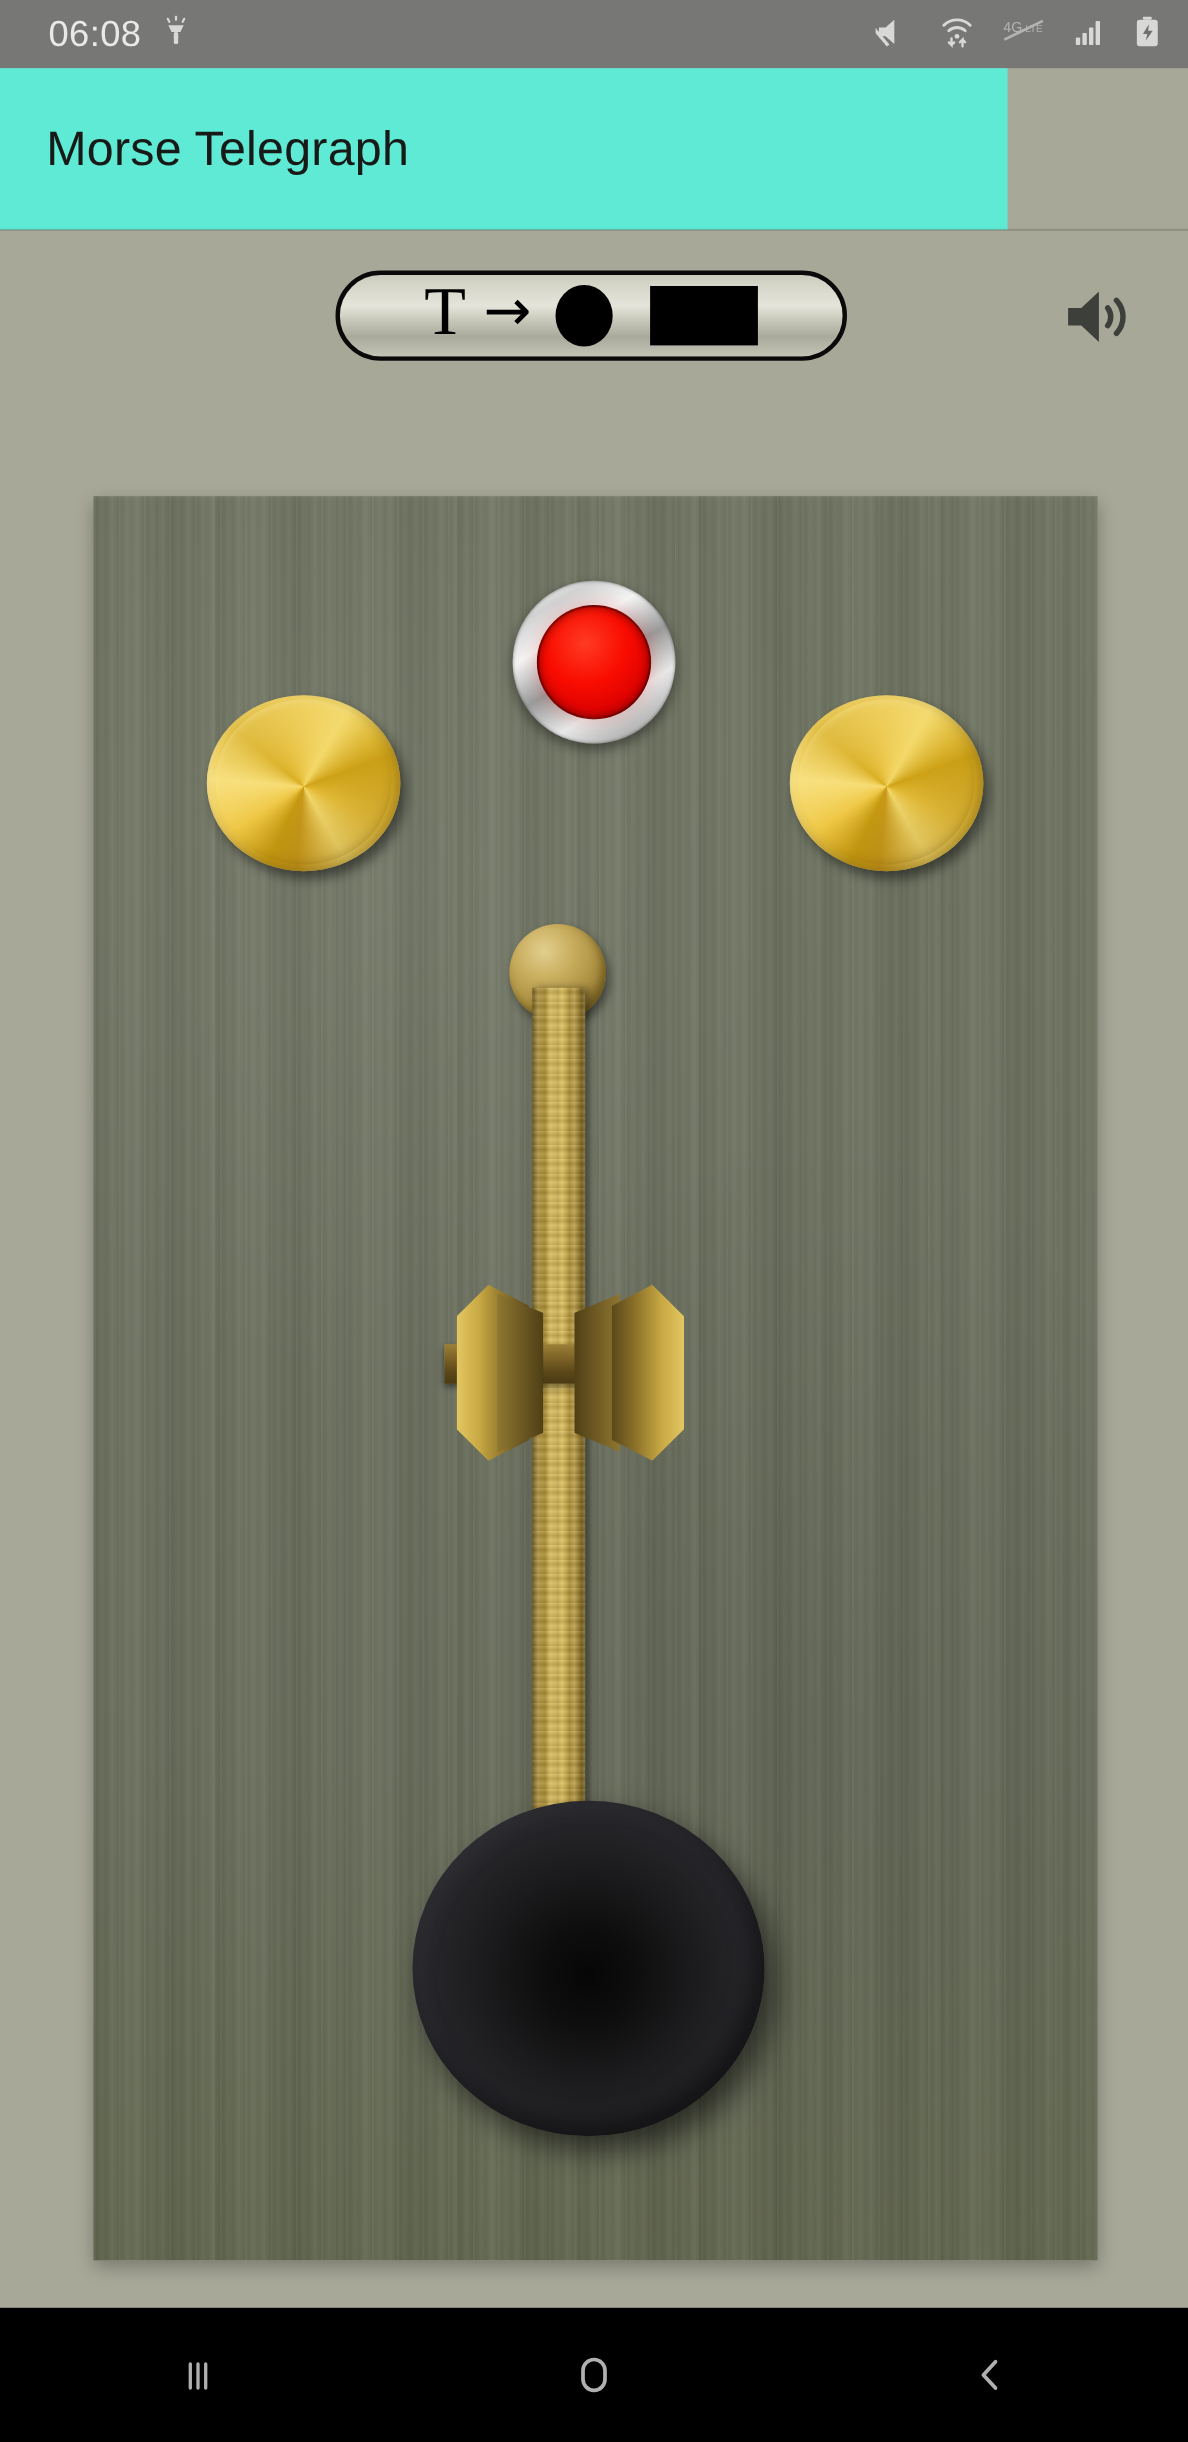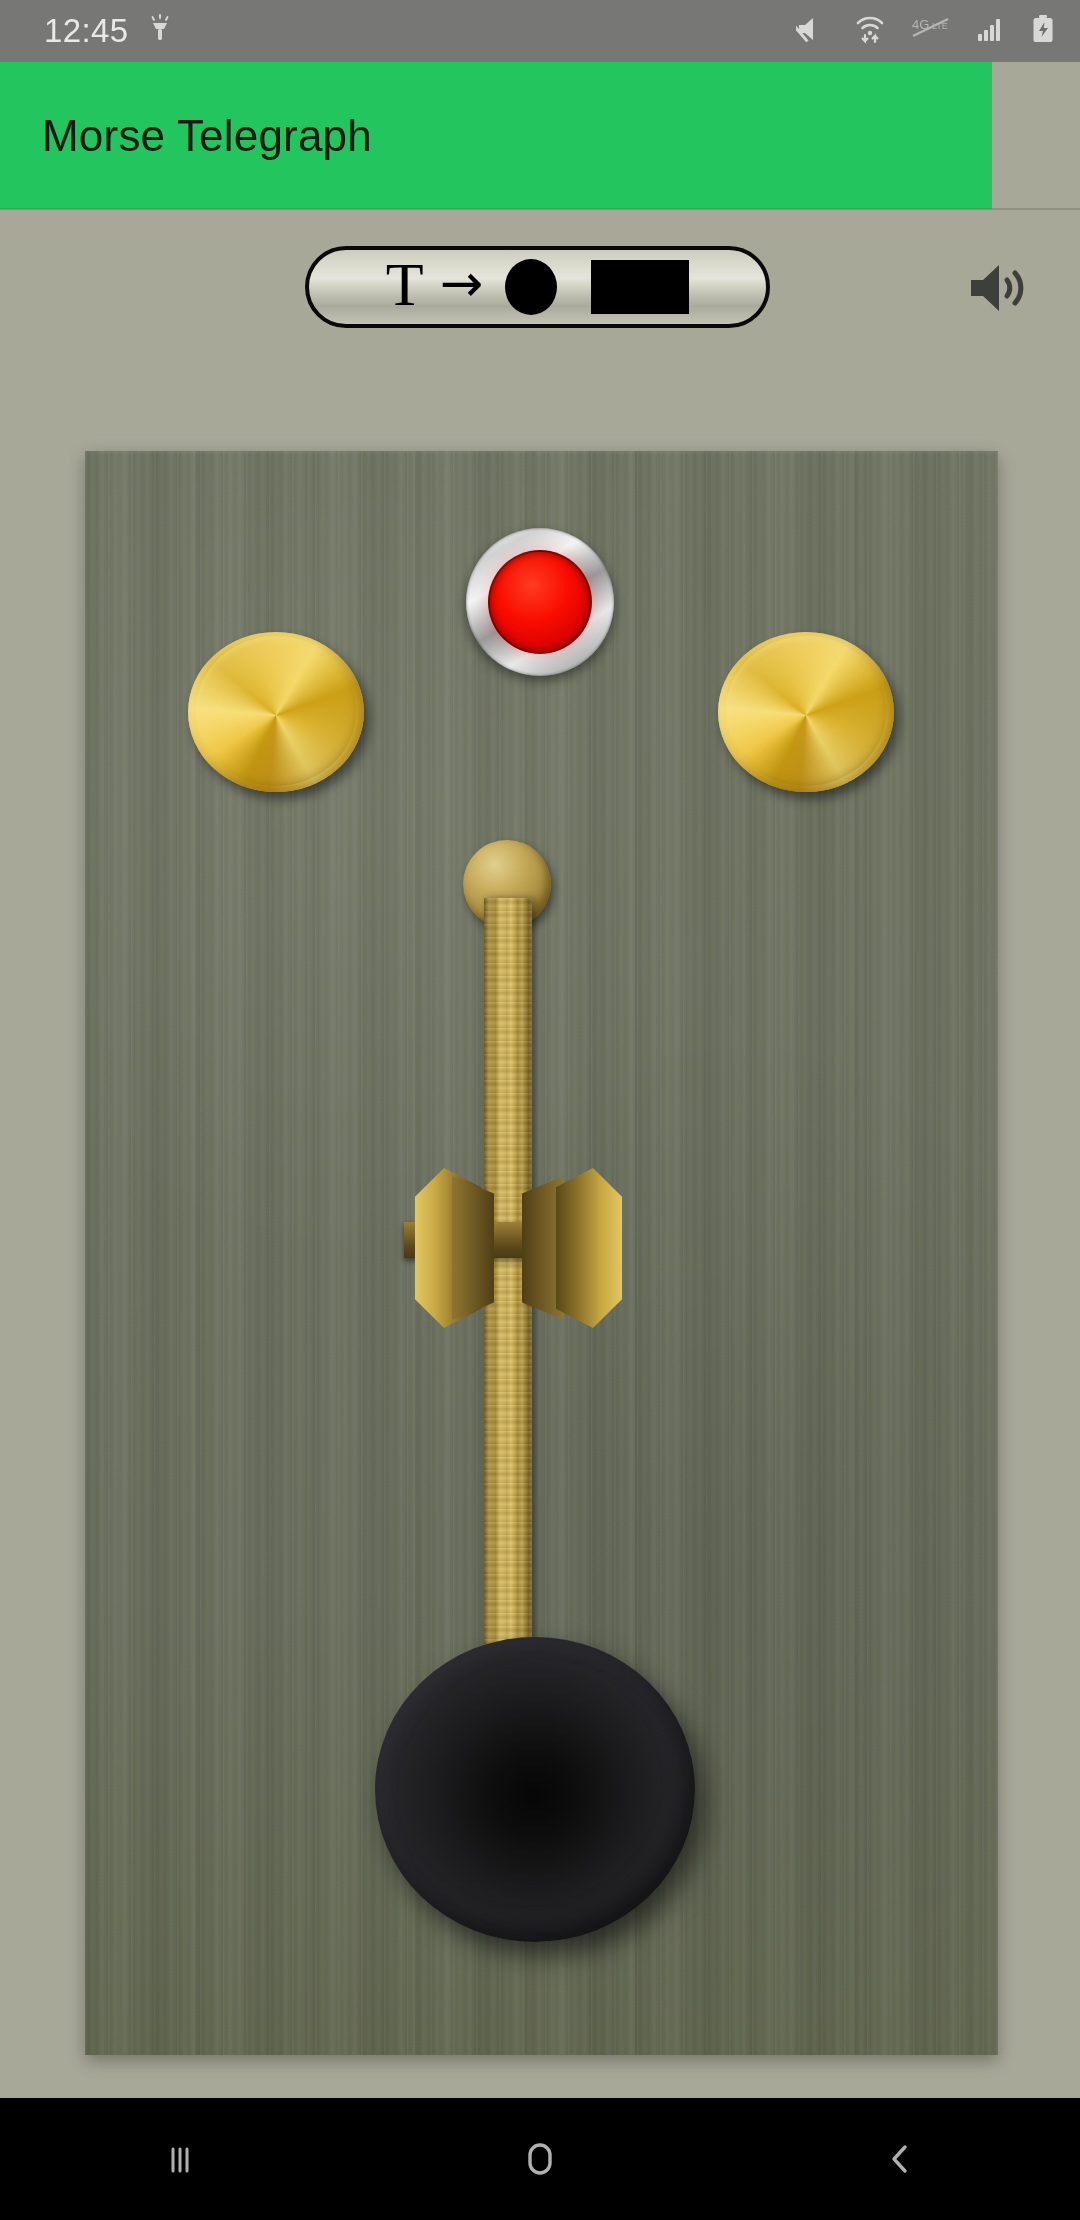--- a/index.html
+++ b/index.html
@@ -27,22 +27,22 @@
     color:#e9e9e7; font-size:33px; letter-spacing:0.4px;
     font-family:"Liberation Sans", sans-serif;
   }
   .sb-left { display:flex; align-items:center; gap:18px; }
   .sb-right { margin-left:auto; display:flex; align-items:center; gap:27px; }
   .sb-ic { display:block; }
 
   
   .appbar {
     position:absolute; left:0; top:62px;
-    width:992px; height:147px;
-    background:#22c55e;
+    width:916px; height:147px;
+    background:#5eead4;
     display:flex; align-items:center;
   }
   .appbar-title {
     color:#171a16; font-size:44px; font-weight:400;
     padding-left:42px; letter-spacing:0.2px;
   }
   .appbar-divider {
     position:absolute; left:0; top:208px;
     width:1080px; height:2px;
     background:rgba(90,94,80,0.30);
@@ -237,21 +237,21 @@
     display:flex; align-items:center; justify-content:center;
   }
 </style>
 </head>
 <body>
 
 <div id="app">
 
   <div class="statusbar">
     <div class="sb-left">
-      <span class="sb-clock">12:45</span>
+      <span class="sb-clock">06:08</span>
       <span class="sb-ic">
         <svg width="26" height="30" viewBox="0 0 26 30">
           <g fill="#d8d8d6">
             <rect x="12" y="0" width="2" height="5" rx="1"></rect>
             <rect x="5" y="2" width="2" height="5" rx="1" transform="rotate(-28 6 4)"></rect>
             <rect x="19" y="2" width="2" height="5" rx="1" transform="rotate(28 20 4)"></rect>
             <path d="M6 9 h14 l-3 6 h-8 z"></path>
             <rect x="11" y="15" width="4" height="11" rx="1.4"></rect>
           </g>
         </svg>

